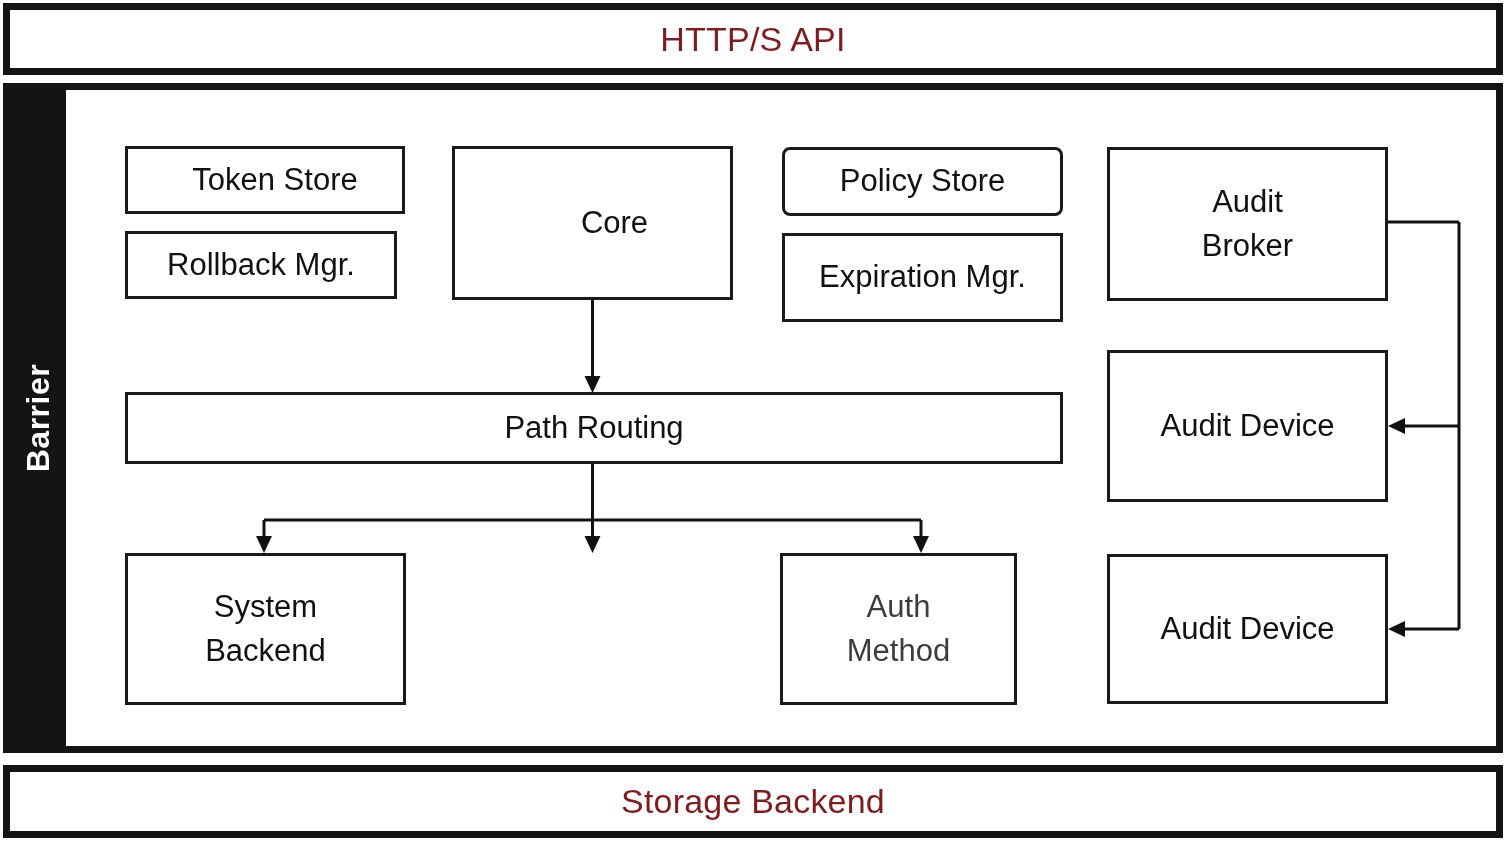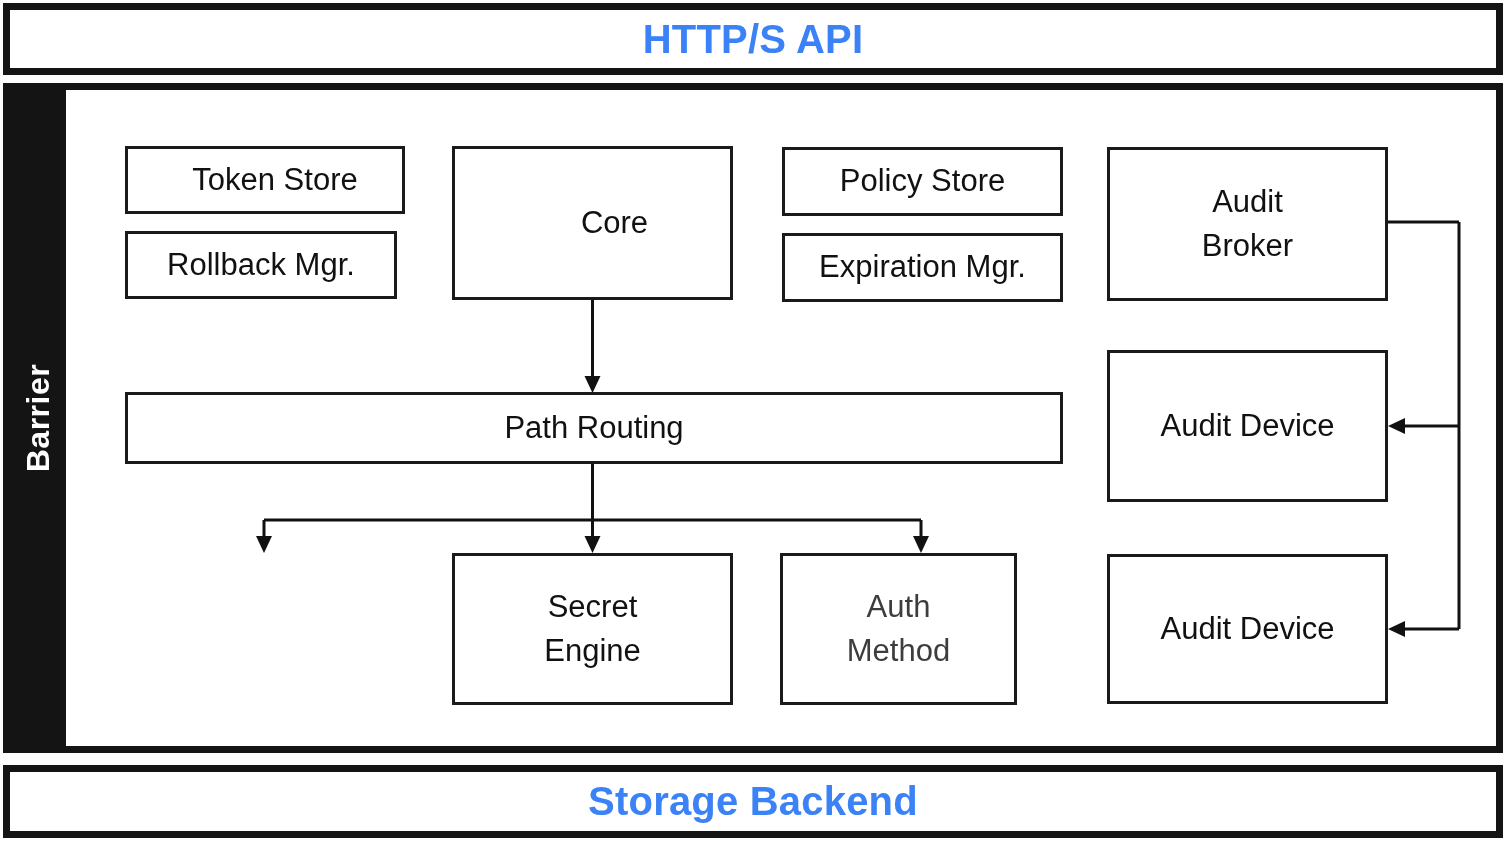--- a/index.html
+++ b/index.html
@@ -24,24 +24,24 @@
   .bar {
     position: absolute;
     box-sizing: border-box;
     background: #ffffff;
     border: 7px solid #141414;
     display: flex;
     align-items: center;
     justify-content: center;
   }
   .bar-label {
-    font-size: 40px;
-    font-weight: 700;
+    font-size: 34px;
+    font-weight: 400;
     letter-spacing: 0.2px;
-    color: #3b82f6;
+    color: #7f1d1d;
     white-space: nowrap;
   }
   #http-api-bar  { left: 3px;  top: 3px;   width: 1500px; height: 72px; }
   #storage-bar   { left: 3px;  top: 765px; width: 1500px; height: 73px; }
 
   
   #barrier-region {
     position: absolute;
     left: 3px;
     top: 83px;
@@ -91,22 +91,22 @@
     line-height: 1.42;
     color: #111111;
     white-space: pre-line;
   }
   .node-label.muted { color: #3d3d3d; }
 
   
   #node-token-store    { left: 115px; top: 56px;  width: 280px; height: 68px; padding-left: 20px; }
   #node-rollback-mgr   { left: 115px; top: 141px; width: 272px; height: 68px; }
   #node-core           { left: 442px; top: 56px;  width: 281px; height: 154px; padding-left: 44px; }
-  #node-policy-store   { left: 772px; top: 57px;  width: 281px; height: 69px; }
-  #node-expiration-mgr { left: 772px; top: 143px; width: 281px; height: 69px; }
+  #node-policy-store   { left: 772px; top: 57px;  width: 281px; height: 69px; border-radius: 8px; }
+  #node-expiration-mgr { left: 772px; top: 143px; width: 281px; height: 89px; }
   #node-audit-broker   { left: 1097px; top: 57px; width: 281px; height: 154px; }
 
   #node-path-routing   { left: 115px; top: 302px; width: 938px; height: 72px; }
 
   #node-system-backend { left: 115px; top: 463px; width: 281px; height: 152px; }
   #node-secret-engine  { left: 442px; top: 463px; width: 281px; height: 152px; }
   #node-auth-method    { left: 770px; top: 463px; width: 237px; height: 152px; }
 
   #node-audit-device-1 { left: 1097px; top: 260px; width: 281px; height: 152px; }
   #node-audit-device-2 { left: 1097px; top: 464px; width: 281px; height: 150px; }
@@ -192,25 +192,25 @@
 
     <div class="node" id="node-audit-broker">
       <span class="node-label">Audit
 Broker</span>
     </div>
 
     <div class="node" id="node-path-routing">
       <span class="node-label">Path Routing</span>
     </div>
 
-
-    <div class="node" id="node-secret-engine">
-      <span class="node-label">Secret
-Engine</span>
-    </div>
+    <div class="node" id="node-system-backend">
+      <span class="node-label">System
+Backend</span>
+    </div>
+
 
     <div class="node" id="node-auth-method">
       <span class="node-label muted">Auth
 Method</span>
     </div>
 
     <div class="node" id="node-audit-device-1">
       <span class="node-label">Audit Device</span>
     </div>
 

